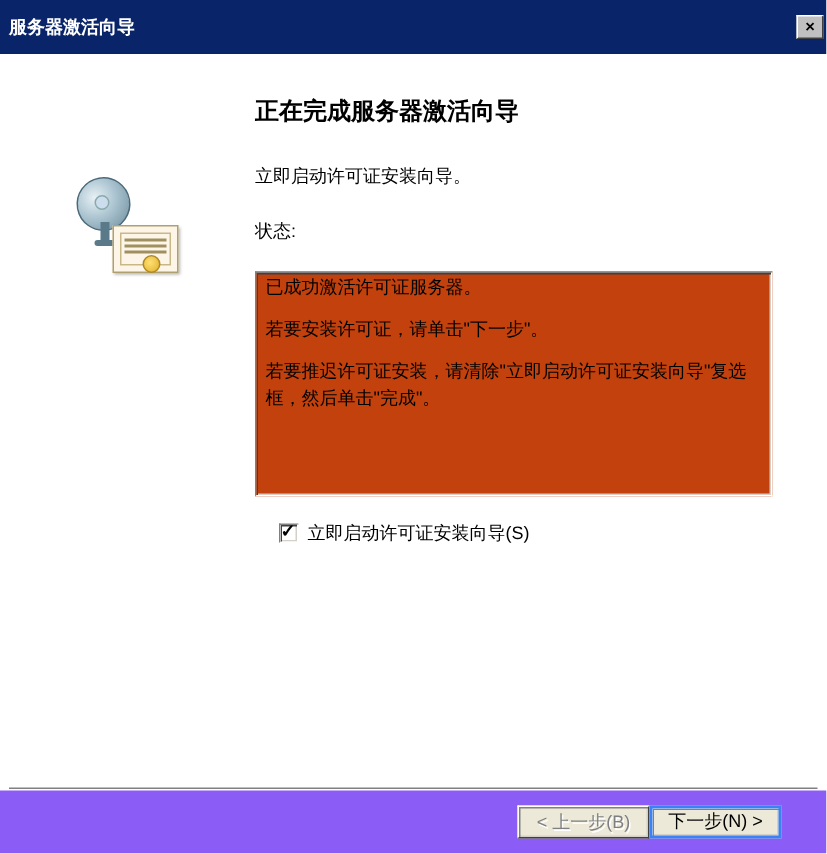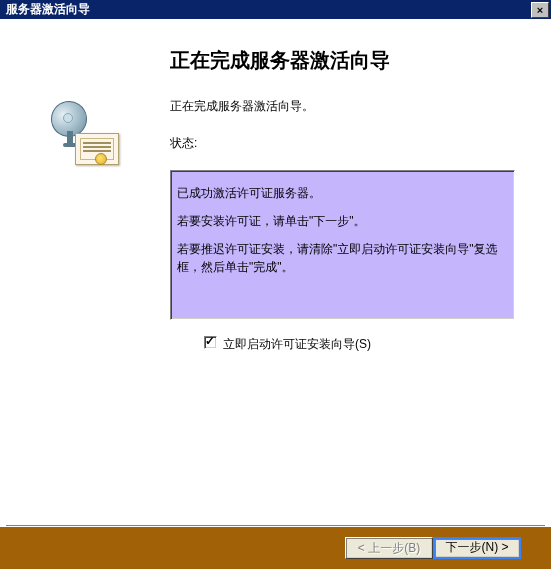--- a/index.html
+++ b/index.html
@@ -9,21 +9,21 @@
       background: #fff;
       width: 551px;
       height: 569px;
       overflow: hidden;
       display: flex;
       flex-direction: column;
     }
     .title-bar {
       background: linear-gradient(to bottom, #0a246a, #0a246a);
       color: #fff;
-      height: 19px;
+      height: 36px;
       display: flex;
       align-items: center;
       padding: 0 2px 0 6px;
       font-size: 12px;
       font-weight: bold;
     }
     .title-text { flex: 1; }
     .close-btn {
       width: 18px;
       height: 16px;
@@ -130,48 +130,48 @@
       height: 12px;
       border-radius: 50%;
       background: radial-gradient(circle at 40% 40%, #ffe070, #e0b030);
       border: 1px solid #b08820;
     }
     .right-panel {
       flex: 1;
       padding: 28px 28px 10px 0;
     }
     .heading {
-      font-size: 20px;
+      font-size: 16px;
       font-weight: bold;
       margin-bottom: 24px;
     }
     .completed-text {
       margin-bottom: 20px;
     }
     .status-label {
       margin-bottom: 18px;
     }
     .status-box {
       width: 345px;
       height: 150px;
       border: 1px solid #808080;
       border-right-color: #fff;
       border-bottom-color: #fff;
       box-shadow: inset 1px 1px 0 #404040, inset -1px -1px 0 #d4d0c8;
-      background: #c4b5fd;
-      padding: 13px 6px;
+      background: #c2410c;
+      padding: 0 6px;
       line-height: 1.5;
       overflow: auto;
     }
     .status-box p { margin-bottom: 10px; }
     .checkbox-row {
       margin-top: 16px;
-      margin-left: 34px;
-      display: flex;
-      align-items: flex-start;
+      margin-left: 16px;
+      display: flex;
+      align-items: center;
       gap: 6px;
     }
     .checkbox {
       width: 13px;
       height: 13px;
       border: 1px solid #808080;
       border-right-color: #fff;
       border-bottom-color: #fff;
       box-shadow: inset 1px 1px 0 #404040, inset -1px -1px 0 #d4d0c8;
       background: #fff;
@@ -191,21 +191,21 @@
       border-bottom: 1px solid #fff;
       margin: 0 6px;
     }
     .button-bar {
       height: 42px;
       display: flex;
       align-items: center;
       justify-content: flex-end;
       padding-right: 12px;
       gap: 0;
-      background: #a16207;
+      background: #8b5cf6;
     }
     .btn {
       height: 22px;
       padding: 0 10px;
       min-width: 88px;
       background: #ece9d8;
       border: 1px solid #fff;
       border-right-color: #404040;
       border-bottom-color: #404040;
       box-shadow: 1px 1px 0 #808080 inset, -1px -1px 0 #d4d0c8 inset;
@@ -244,21 +244,21 @@
         <div class="dish-base"></div>
         <div class="cert">
             <div class="cert-inner"></div>
             <div class="cert-lines"></div>
           </div>
         <div class="seal"></div>
       </div>
     </div>
     <div class="right-panel">
       <div class="heading">正在完成服务器激活向导</div>
-      <div class="completed-text">正在完成服务器激活向导。</div>
+      <div class="completed-text">立即启动许可证安装向导。</div>
       <div class="status-label">状态:</div>
       <div class="status-box">
         <p>已成功激活许可证服务器。</p>
         <p>若要安装许可证，请单击"下一步"。</p>
         <p>若要推迟许可证安装，请清除"立即启动许可证安装向导"复选框，然后单击"完成"。</p>
       </div>
       <div class="checkbox-row">
         <div class="checkbox checked"></div>
         <span>立即启动许可证安装向导(S)</span>
       </div>

